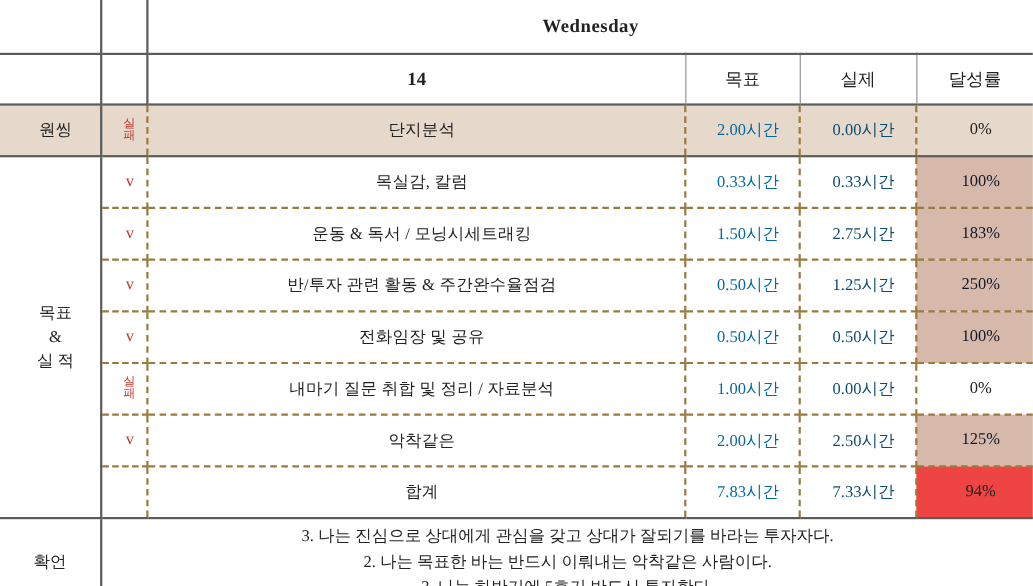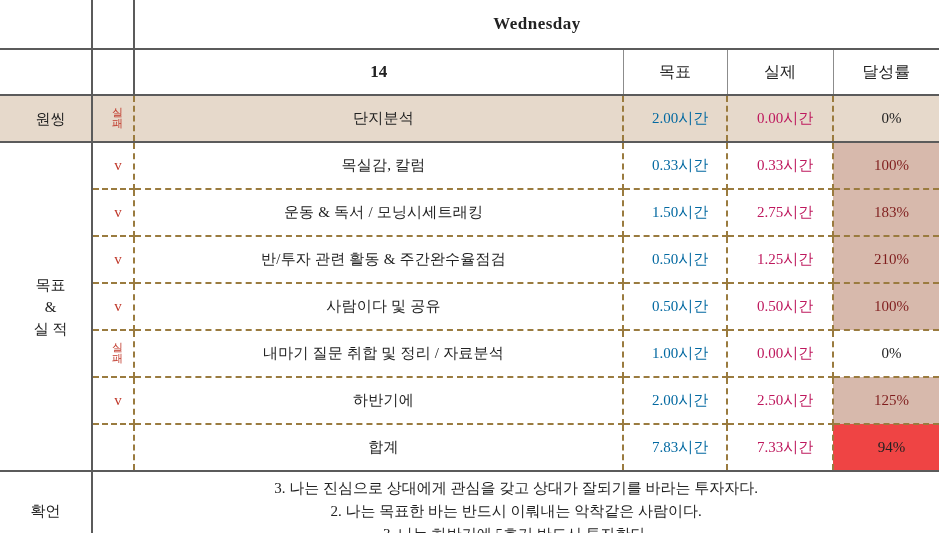--- a/index.html
+++ b/index.html
@@ -82,22 +82,22 @@
     padding-left: 10px;
   }
   .dash-bottom { border-bottom: 2px dashed #9a7b3f; }
   .solid-bottom { border-bottom: 2px solid #5b5b5b; }
 
   .cell-task {
     font-size: 15px;
     letter-spacing: .2px;
   }
   .cell-goal { color: #0369a1; }
-  .cell-real { color: #be185d; }
-  .cell-rate { color: #7f1d1d; }
+  .cell-real { color: #0c4a6e; }
+  .cell-rate { color: #0f172a; }
   .cell-rate.plain { color: #222; }
 
   .bg-beige { background: #e6d9cb; }
   .bg-rate  { background: #d7b9ac; }
   .bg-rate-light { background: #ef4444; }
 
   .mark-v {
     color: #c0392b;
     font-size: 15px;
     font-family: "Liberation Serif", serif;
@@ -197,48 +197,48 @@
       <td class="cell-rate bg-rate dash-bottom">183%</td>
     </tr>
 
     <tr class="row-task">
       <td class="vsep-dash dash-bottom">
         <span class="mark-v">v</span>
       </td>
       <td class="cell-task vsep-dash dash-bottom">반/투자 관련 활동 &amp; 주간완수율점검</td>
       <td class="cell-goal vsep-dash dash-bottom">0.50시간</td>
       <td class="cell-real vsep-dash dash-bottom">1.25시간</td>
-      <td class="cell-rate bg-rate dash-bottom">210%</td>
-    </tr>
-
-    <tr class="row-task">
-      <td class="vsep-dash dash-bottom">
-        <span class="mark-v">v</span>
-      </td>
-      <td class="cell-task vsep-dash dash-bottom">사람이다 및 공유</td>
+      <td class="cell-rate bg-rate dash-bottom">250%</td>
+    </tr>
+
+    <tr class="row-task">
+      <td class="vsep-dash dash-bottom">
+        <span class="mark-v">v</span>
+      </td>
+      <td class="cell-task vsep-dash dash-bottom">전화임장 및 공유</td>
       <td class="cell-goal vsep-dash dash-bottom">0.50시간</td>
       <td class="cell-real vsep-dash dash-bottom">0.50시간</td>
       <td class="cell-rate bg-rate dash-bottom">100%</td>
     </tr>
 
     <tr class="row-task">
       <td class="vsep-dash dash-bottom">
         <span class="mark-fail">실패</span>
       </td>
       <td class="cell-task vsep-dash dash-bottom">내마기 질문 취합 및 정리 / 자료분석</td>
       <td class="cell-goal vsep-dash dash-bottom">1.00시간</td>
       <td class="cell-real vsep-dash dash-bottom">0.00시간</td>
       <td class="cell-rate plain dash-bottom">0%</td>
     </tr>
 
     <tr class="row-task">
       <td class="vsep-dash dash-bottom">
         <span class="mark-v">v</span>
       </td>
-      <td class="cell-task vsep-dash dash-bottom">하반기에</td>
+      <td class="cell-task vsep-dash dash-bottom">악착같은</td>
       <td class="cell-goal vsep-dash dash-bottom">2.00시간</td>
       <td class="cell-real vsep-dash dash-bottom">2.50시간</td>
       <td class="cell-rate bg-rate dash-bottom">125%</td>
     </tr>
 
     <tr class="row-task">
       <td class="vsep-dash solid-bottom"></td>
       <td class="cell-task vsep-dash solid-bottom">합계</td>
       <td class="cell-goal vsep-dash solid-bottom">7.83시간</td>
       <td class="cell-real vsep-dash solid-bottom">7.33시간</td>

